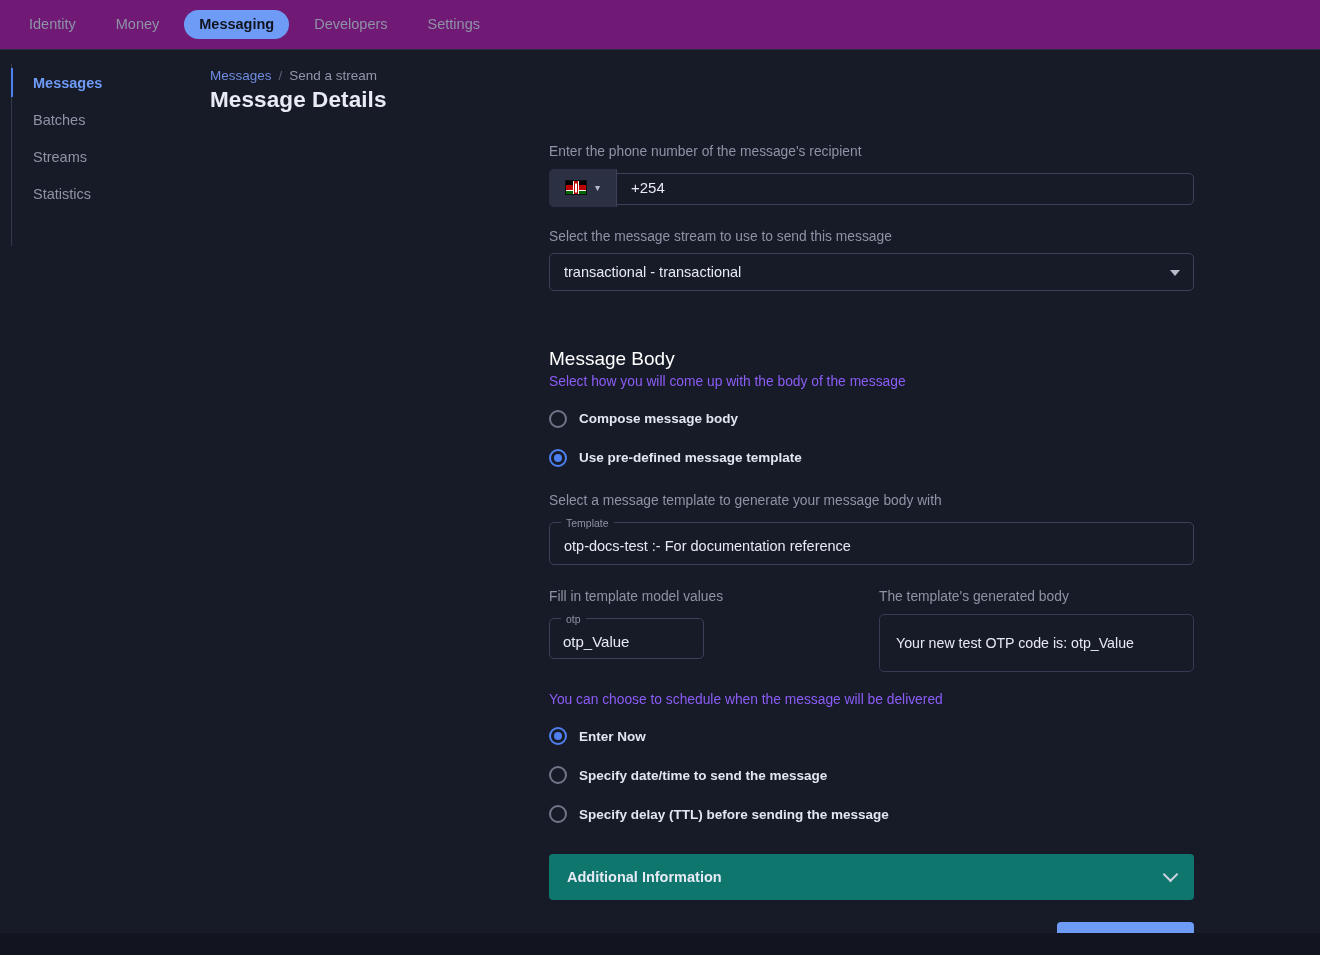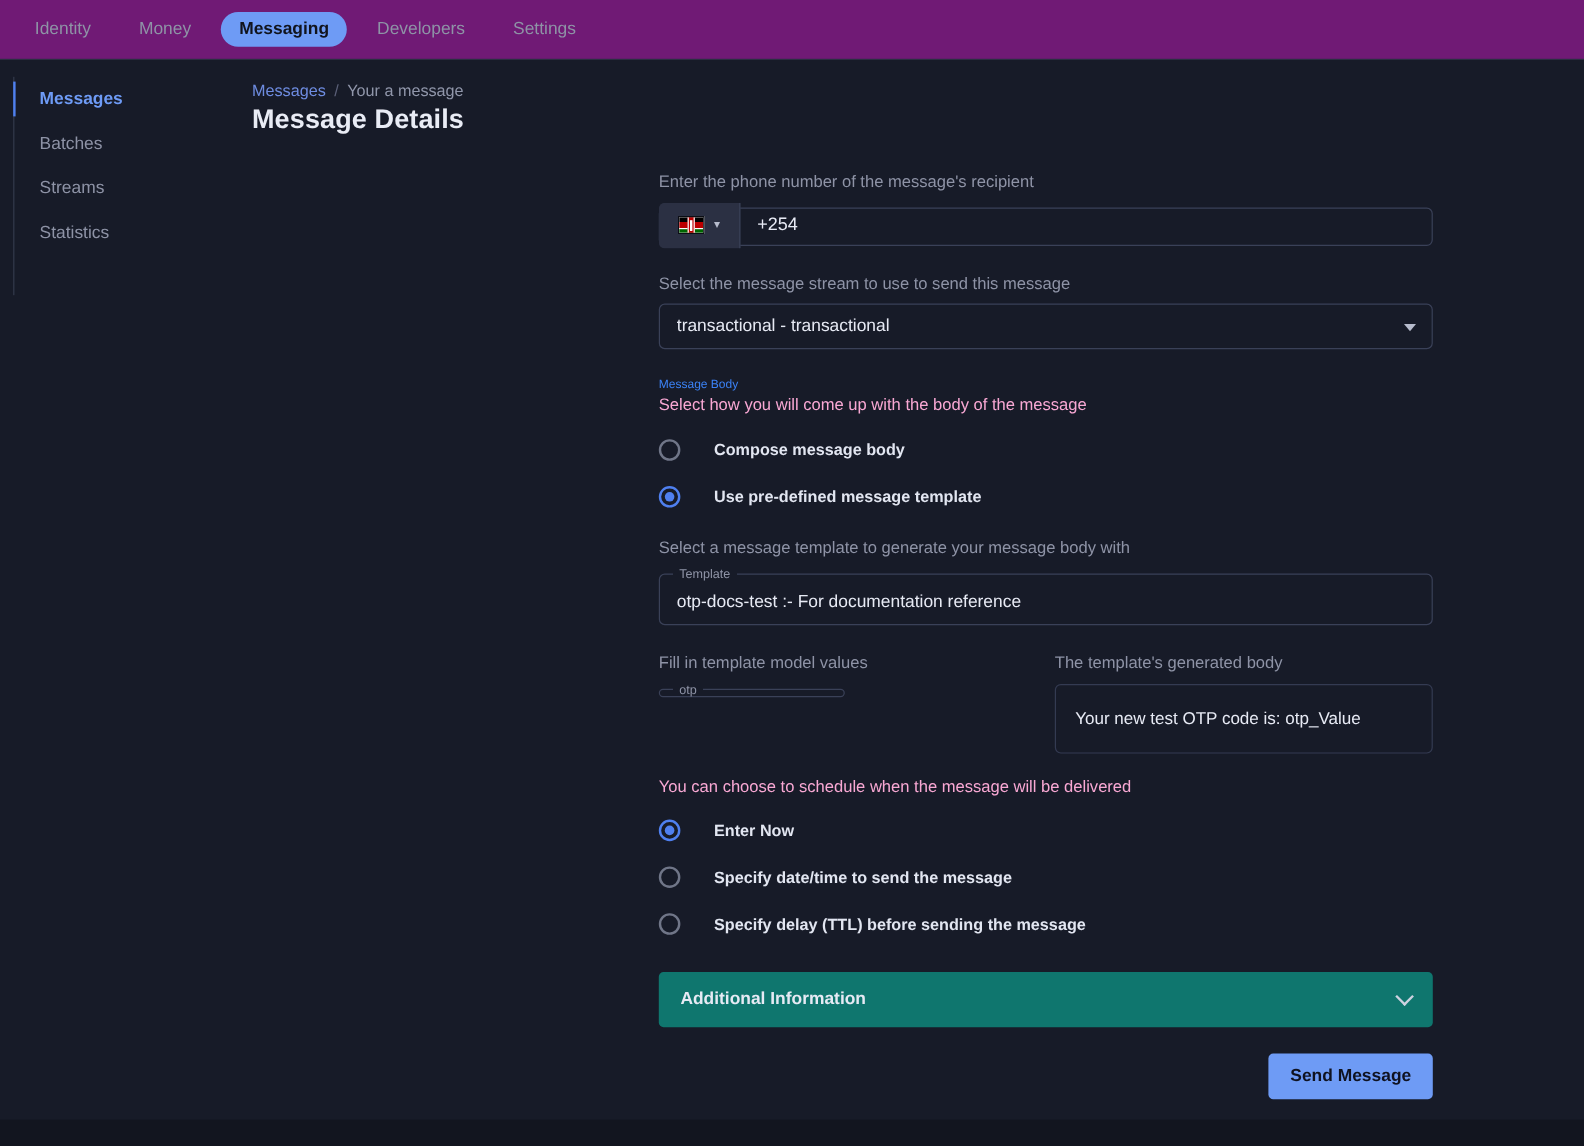--- a/index.html
+++ b/index.html
@@ -87,24 +87,24 @@
   }
 
   
   .form {
     position: absolute; left: 349px; top: 94px; width: 645px;
   }
   .field-label {
     font-size: 13.8px; color: #8e93a6; margin-bottom: 8px; line-height: 1.2;
   }
   .section-head {
-    font-size: 10px; color: #3b82f6; margin-bottom: 4px;
+    font-size: 19px; color: #ffffff; margin-bottom: 4px; margin-top: 33px;
   }
   .section-sub {
-    font-size: 13.8px; color: #f9a8d4; margin-bottom: 10px;
+    font-size: 13.8px; color: #8b5cf6; margin-bottom: 10px;
   }
   fieldset.fs-box {
     margin: 0; padding: 0;
     border: 1px solid #3a4158;
     border-radius: 5px;
     min-width: 0;
     background: transparent;
   }
   fieldset.fs-box > legend {
     margin-left: 11px;
@@ -202,21 +202,21 @@
     border: 2px solid #707688;
     position: relative; flex: 0 0 auto;
   }
   .radio.checked { border-color: #4f80f0; }
   .radio.checked::after {
     content: "";
     position: absolute; left: 3px; top: 3px;
     width: 8px; height: 8px; border-radius: 50%;
     background: #4f80f0;
   }
-  .radio-label { font-size: 13.5px; font-weight: bold; color: #e2e6f1; margin-left: 16px; }
+  .radio-label { font-size: 13.5px; font-weight: bold; color: #e2e6f1; }
 
   
   .two-col { display: flex; gap: 0; }
   .col-left { width: 330px; }
   .col-right { width: 315px; }
   .otp-fs { display: block; width: 155px; }
   .otp-inner {
     height: 34px; display: flex; align-items: center;
     padding: 0 13px; font-size: 15px; color: #e7eaf4;
     cursor: text;
@@ -299,21 +299,21 @@
         <span>Statistics</span>
       </div>
     </div>
   </div>
 
   <div class="content">
 
     <div class="breadcrumb">
       <span class="crumb-link">Messages</span>
       <span class="crumb-sep">/</span>
-      <span class="crumb-cur">Your a message</span>
+      <span class="crumb-cur">Send a stream</span>
     </div>
 
     <div class="page-title">Message Details</div>
 
     <div class="form">
 
       <div class="field-label">Enter the phone number of the message's recipient</div>
       <div class="phone-wrap">
         <fieldset class="fs-box phone-fs">
           <legend>Phone</legend>
@@ -368,20 +368,21 @@
         </div>
       </fieldset>
 
       <div class="spacer-24"></div>
 
       <div class="two-col">
         <div class="col-left">
           <div class="field-label">Fill in template model values</div>
           <fieldset class="fs-box otp-fs">
             <legend>otp</legend>
+            <div class="otp-inner">otp_Value</div>
           </fieldset>
         </div>
         <div class="col-right">
           <div class="field-label">The template's generated body</div>
           <div class="gen-body">Your new test OTP code is: otp_Value</div>
         </div>
       </div>
 
       <div class="spacer-20"></div>
 

